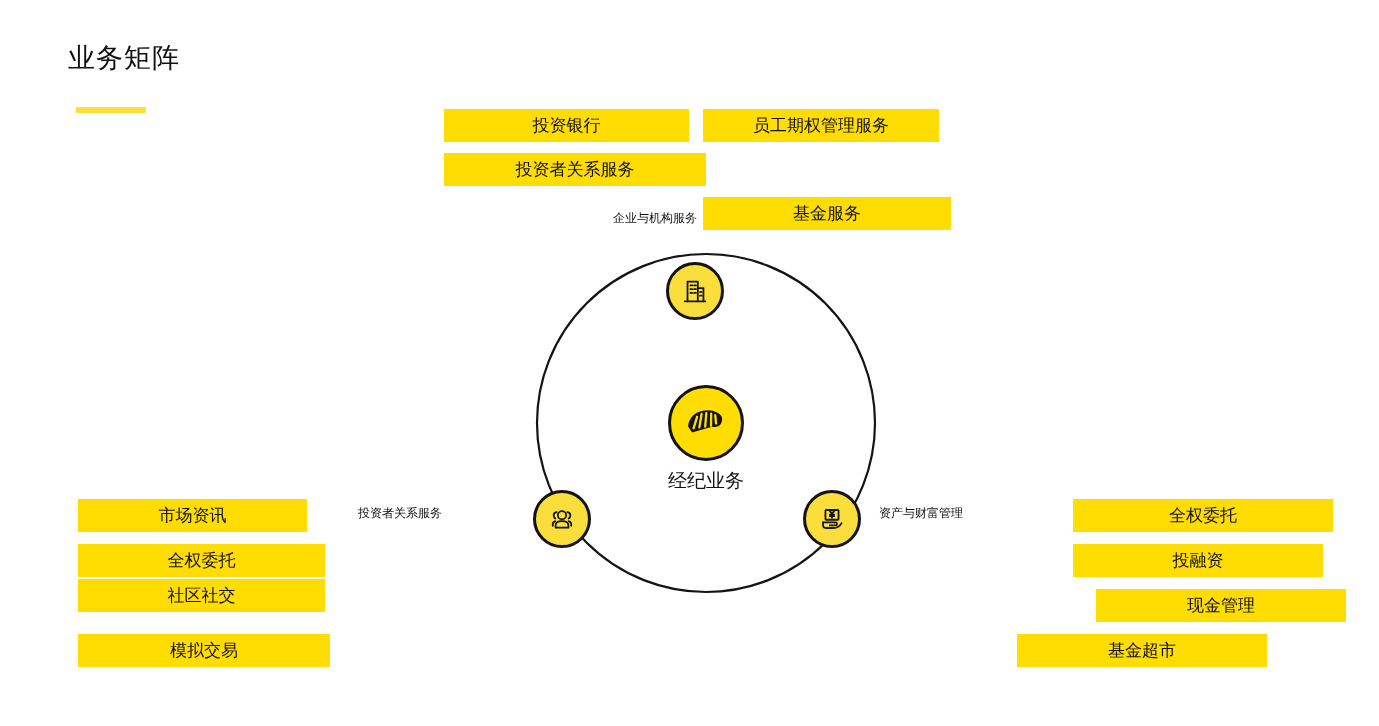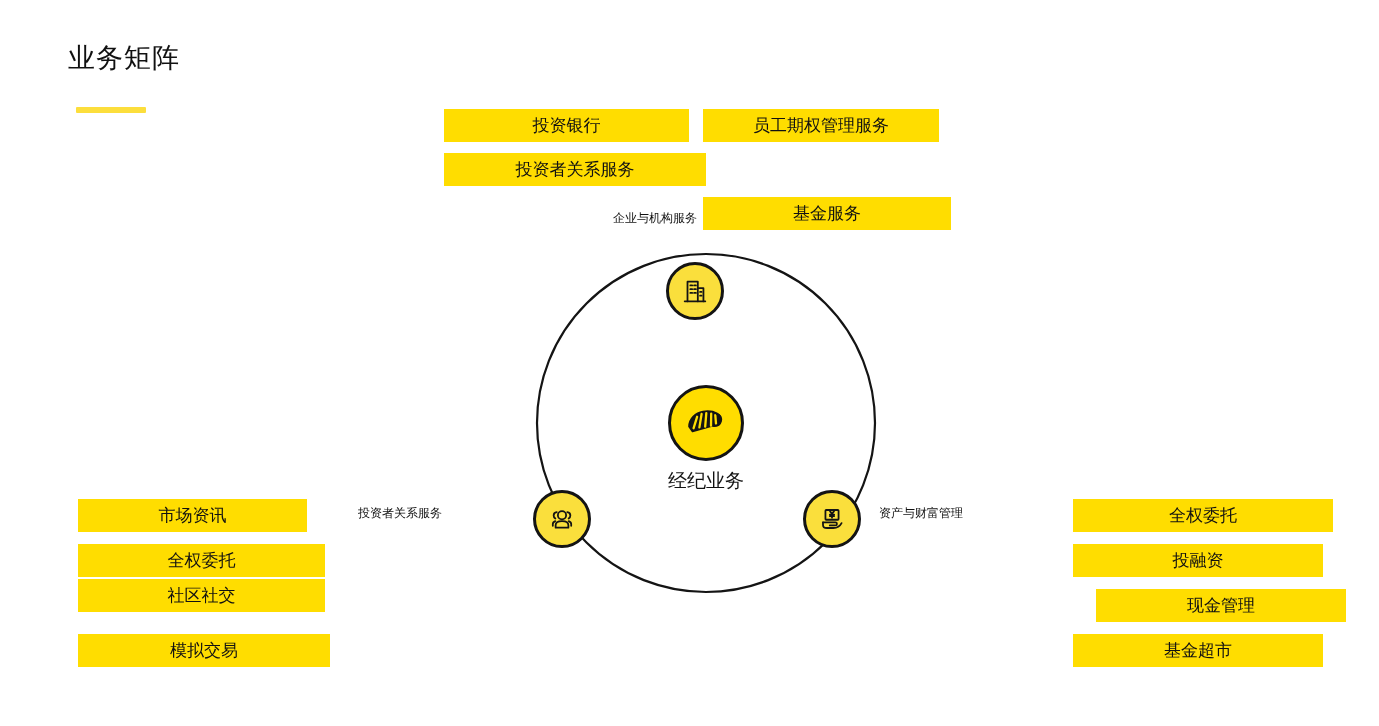--- a/index.html
+++ b/index.html
@@ -151,21 +151,21 @@
       <path d="M6.2 23.2 L6.2 21.4 C6.2 19.9 7.2 18.8 8.8 18.2"></path>
       <path d="M21.6 8.6 C23.7 8.9 24.9 10.4 24.9 12.2 C24.9 13.6 24.2 14.8 23.1 15.5"></path>
       <path d="M25.8 23.2 L25.8 21.4 C25.8 19.9 24.8 18.8 23.2 18.2"></path>
     </svg>
   </span>
 </div>
 
 <div class="tag" style="left:1073px; top:499px; width:260px;">全权委托</div>
 <div class="tag" style="left:1073px; top:544px; width:250px;">投融资</div>
 <div class="tag" style="left:1096px; top:589px; width:250px;">现金管理</div>
-<div class="tag" style="left:1073px; top:634px; width:250px;">基金超市</div>
+<div class="tag" style="left:1017px; top:634px; width:250px;">基金超市</div>
 
 <div class="group-label" style="left:879px; top:505px;">资产与财富管理</div>
 
 <div class="node" style="left:803px; top:490px;">
   <span>
     <svg width="30" height="30" viewBox="0 0 32 32" fill="none" stroke="#141414" stroke-width="1.9" stroke-linecap="round" stroke-linejoin="round">
       <rect x="9" y="6.4" width="14" height="10.4" rx="0.8"></rect>
       <path d="M16 10.2 L13.9 7.9 M16 10.2 L18.1 7.9 M16 10.2 L16 14.6 M13.7 11.3 L18.3 11.3 M13.7 12.9 L18.3 12.9"></path>
       <path d="M6.4 19.6 L6.4 22.3 C6.4 24.3 8.2 25.6 10.6 25.6 L17.4 25.6 C21.2 25.6 24.6 23.4 26.2 20.4"></path>
       <path d="M6.4 19.6 L19.6 19.6 C20.6 19.6 21.3 20.3 21.3 21.2 C21.3 22.1 20.6 22.8 19.6 22.8 L13.6 22.8"></path>

